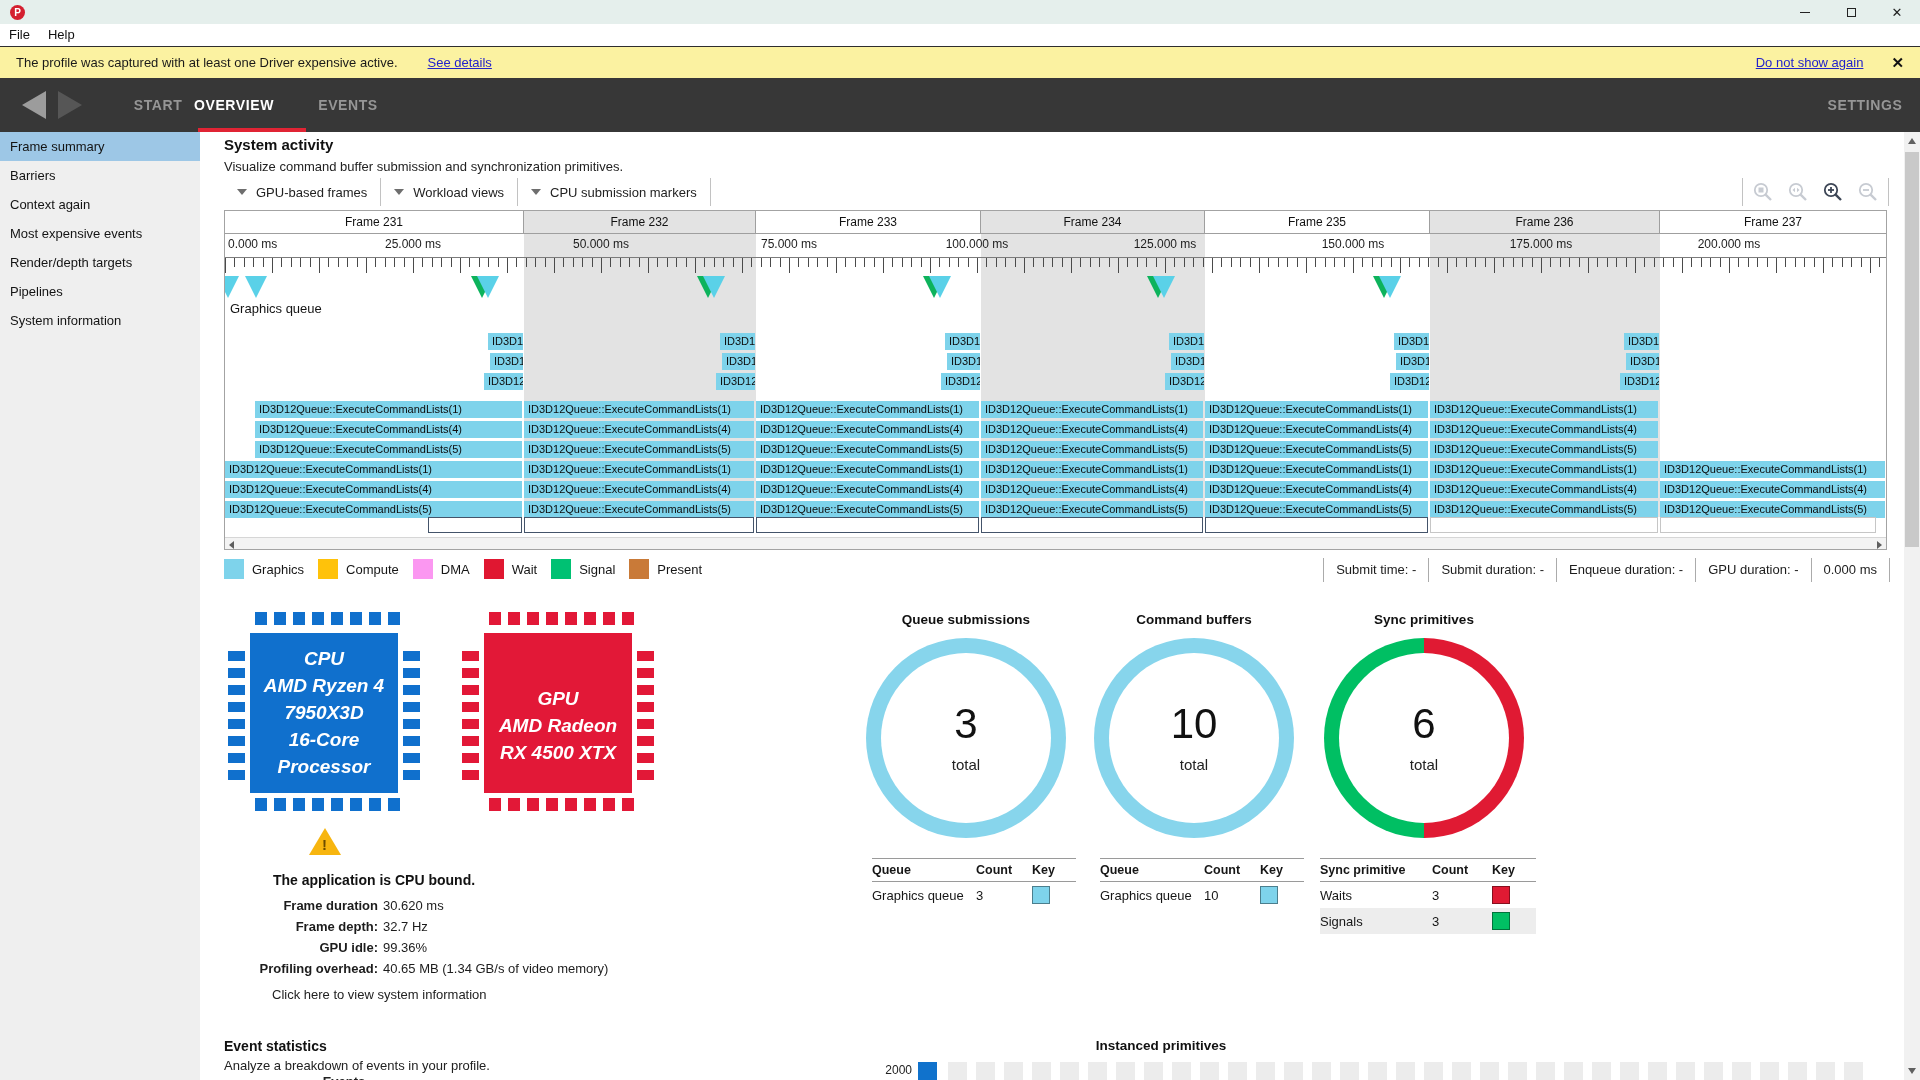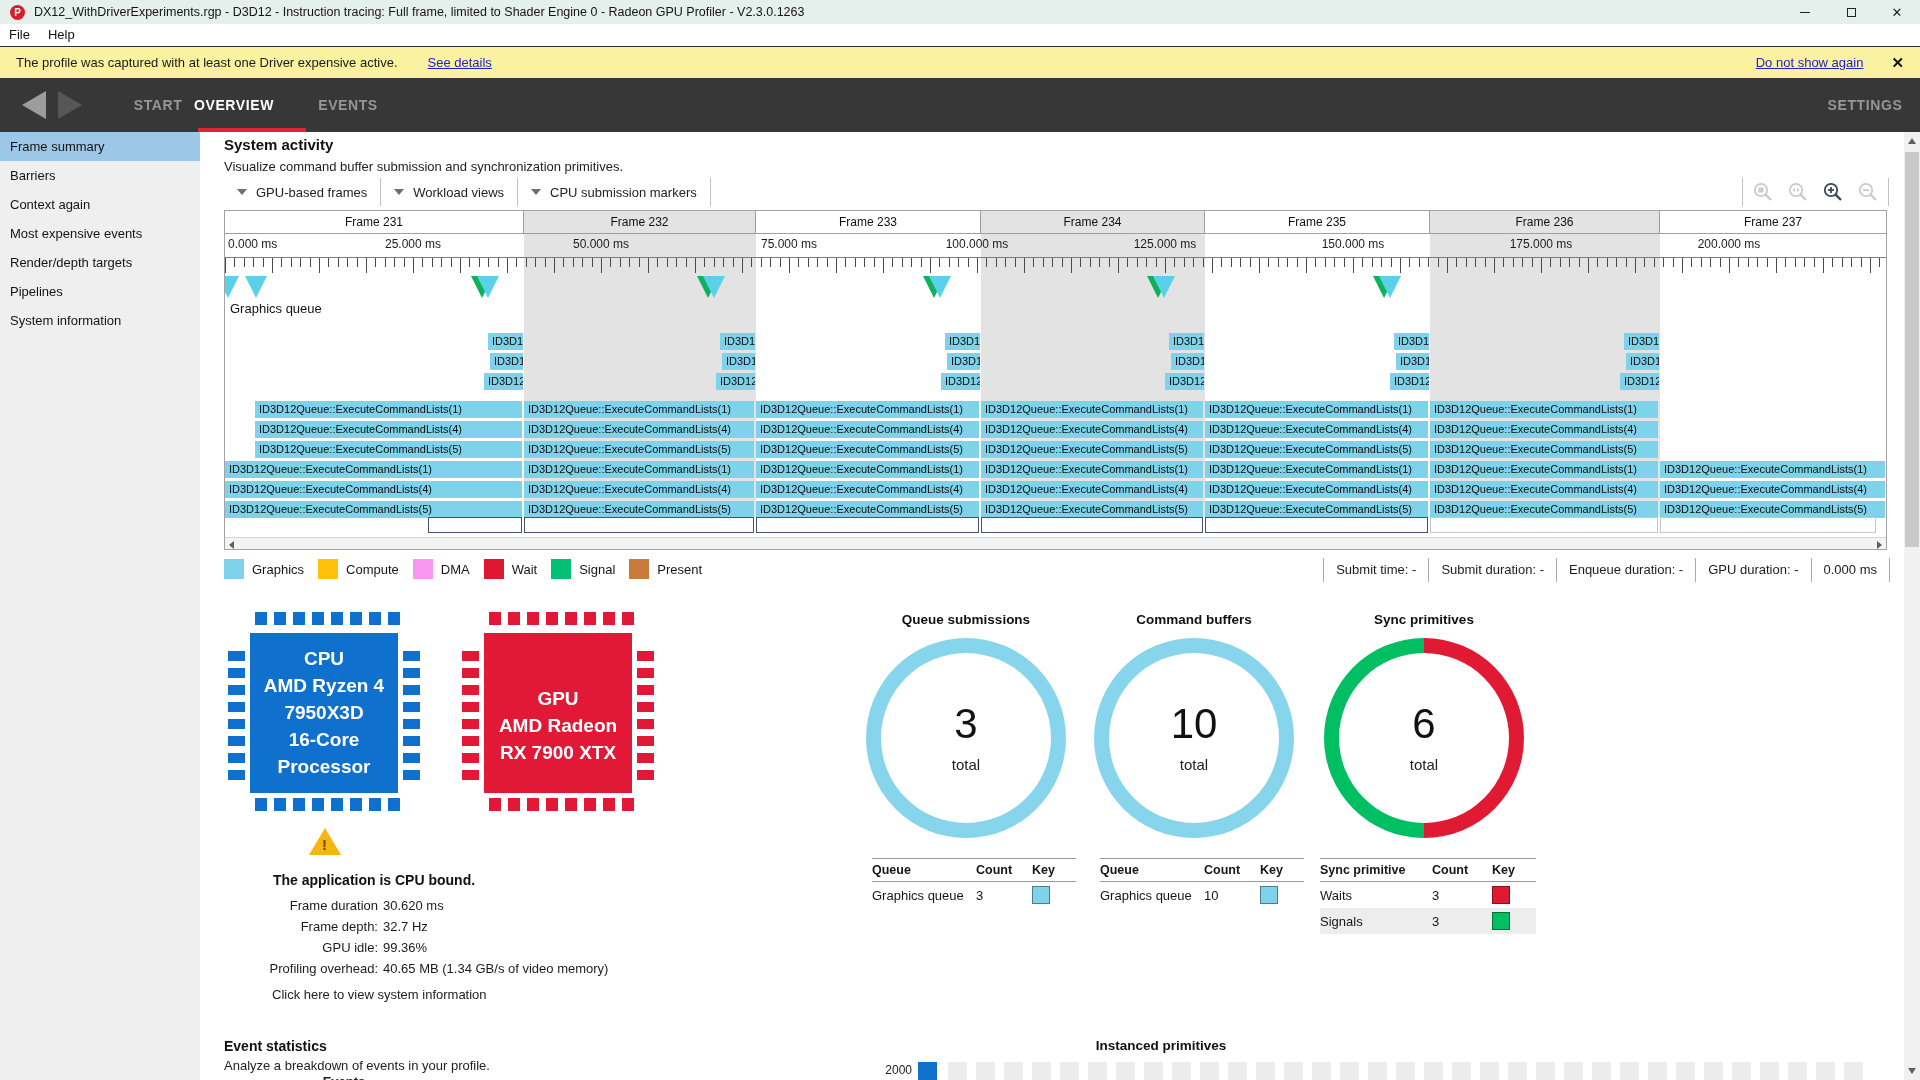--- a/index.html
+++ b/index.html
@@ -58,28 +58,28 @@
 .harrow { position:absolute; top:3px; width:0; height:0; border-top:4px solid transparent; border-bottom:4px solid transparent; }
 
 .legend { position:absolute; left:224px; top:558px; display:flex; align-items:center; gap:14px; height:22px; }
 .leg-item { display:flex; align-items:center; gap:8px; font-size:13px; color:#161616; }
 .leg-swatch { width:20px; height:20px; }
 .substats { position:absolute; top:558px; right:30px; display:flex; height:24px; align-items:center; }
 .substat { padding:0 12px; font-size:13px; color:#1c1c1c; border-right:1px solid #ababab; line-height:24px; white-space:nowrap; }
 .substat:first-child { border-left:1px solid #ababab;margin-left:20px; }
 
 .pin { position:absolute; }
-.chip-core { position:absolute; display:flex; flex-direction:column; align-items:center; color:#fff; font-weight:bold; text-align:center; font-size:19px; line-height:27px; }
+.chip-core { position:absolute; display:flex; flex-direction:column; align-items:center; color:#fff; font-weight:bold; text-align:center; font-size:19px; line-height:27px;font-style:italic; }
 
 .warn-tri { position:absolute; width:0; height:0; border-left:16px solid transparent; border-right:16px solid transparent; border-bottom:27px solid #f7b50f; }
 .warn-bang { position:absolute; font-size:15px; font-weight:bold; color:#6b4c00; }
 
 .cb-title { position:absolute; font-size:14px; font-weight:bold; color:#111; text-align:center; width:300px; }
 .cb-row { position:absolute; display:flex; font-size:13px; color:#1c1c1c; }
-.cb-label { width:154px; text-align:right; white-space:nowrap; }
+.cb-label { width:154px; text-align:right; white-space:nowrap;font-weight:bold; }
 .cb-val { margin-left:5px; white-space:nowrap; }
 
 .donut-title { position:absolute; font-size:13.5px; font-weight:bold; color:#111; text-align:center; width:220px; }
 .ring { position:absolute; width:200px; height:200px; border-radius:50%; }
 .ring-inner { position:absolute; left:15px; top:15px; width:170px; height:170px; border-radius:50%; background:#fff; }
 .ring-num { position:absolute; width:100%; text-align:center; top:62px; font-size:42px; color:#111; }
 .ring-total { position:absolute; width:100%; text-align:center; top:118px; font-size:15px; color:#222; }
 
 .dtable { position:absolute; font-size:13px; color:#161616; }
 .dt-head { display:flex; font-weight:bold; font-size:12.5px; border-top:1px solid #9a9a9a; border-bottom:1px solid #9a9a9a; height:24px; align-items:center; }
@@ -90,21 +90,20 @@
 
 .vscroll { position:absolute; left:1904px; top:132px; width:16px; height:948px; background:#f1f1f1; }
 .vthumb { position:absolute; left:1px; top:20px; width:14px; height:395px; background:#c9c9c9; }
 .varrow { position:absolute; left:4px; width:0; height:0; border-left:4px solid transparent; border-right:4px solid transparent; }
 </style>
 </head>
 <body>
 
 <div class="titlebar">
   <div class="app-icon">P</div>
-  <div class="win-title">DX12_WithDriverExperiments.rgp - D3D12 - Instruction tracing: Full frame, limited to Shader Engine 0 - Radeon GPU Profiler - V2.3.0.1263</div>
   <div class="win-controls">
     <div class="win-btn">
         <div class="min-glyph"></div>
       </div>
     <div class="win-btn">
         <div class="max-glyph"></div>
       </div>
     <div class="win-btn">✕</div>
   </div>
 </div>
@@ -537,21 +536,21 @@
     <div class="pin" style="left: 369px; top: 798px; width: 12px; height: 13px; background: rgb(16, 112, 205);"></div>
     <div class="pin" style="left: 228px; top: 753px; width: 17px; height: 10px; background: rgb(16, 112, 205);"></div>
     <div class="pin" style="left: 403px; top: 753px; width: 17px; height: 10px; background: rgb(16, 112, 205);"></div>
     <div class="pin" style="left: 388px; top: 612px; width: 12px; height: 13px; background: rgb(16, 112, 205);"></div>
     <div class="pin" style="left: 388px; top: 798px; width: 12px; height: 13px; background: rgb(16, 112, 205);"></div>
     <div class="pin" style="left: 228px; top: 770px; width: 17px; height: 10px; background: rgb(16, 112, 205);"></div>
     <div class="pin" style="left: 403px; top: 770px; width: 17px; height: 10px; background: rgb(16, 112, 205);"></div>
     <div class="chip-core" style="left: 484px; top: 633px; width: 148px; height: 160px; background: rgb(226, 24, 55); padding-top: 52px;">
       <div>GPU</div>
       <div>AMD Radeon</div>
-      <div>RX 7900 XTX</div>
+      <div>RX 4500 XTX</div>
     </div>
     <div class="pin" style="left: 489px; top: 612px; width: 12px; height: 13px; background: rgb(226, 24, 55);"></div>
     <div class="pin" style="left: 489px; top: 798px; width: 12px; height: 13px; background: rgb(226, 24, 55);"></div>
     <div class="pin" style="left: 462px; top: 651px; width: 17px; height: 10px; background: rgb(226, 24, 55);"></div>
     <div class="pin" style="left: 637px; top: 651px; width: 17px; height: 10px; background: rgb(226, 24, 55);"></div>
     <div class="pin" style="left: 508px; top: 612px; width: 12px; height: 13px; background: rgb(226, 24, 55);"></div>
     <div class="pin" style="left: 508px; top: 798px; width: 12px; height: 13px; background: rgb(226, 24, 55);"></div>
     <div class="pin" style="left: 462px; top: 668px; width: 17px; height: 10px; background: rgb(226, 24, 55);"></div>
     <div class="pin" style="left: 637px; top: 668px; width: 17px; height: 10px; background: rgb(226, 24, 55);"></div>
     <div class="pin" style="left: 527px; top: 612px; width: 12px; height: 13px; background: rgb(226, 24, 55);"></div>

